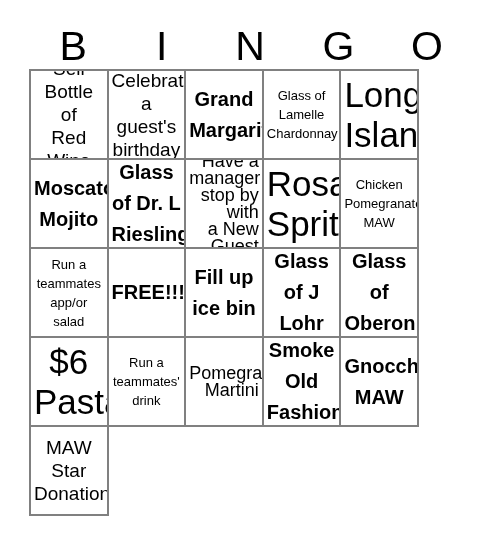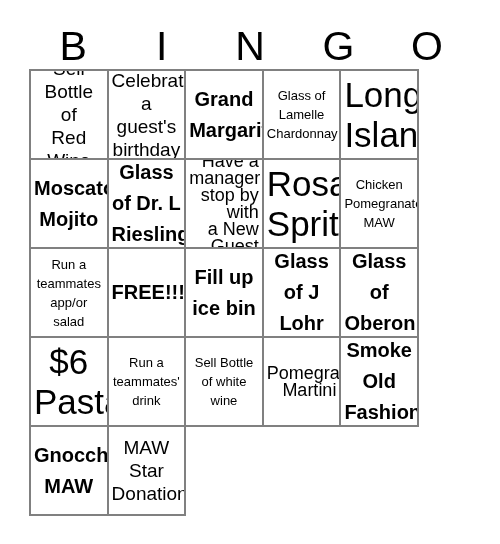--- a/index.html
+++ b/index.html
@@ -164,25 +164,20 @@
       </div>
       <div class="cell fs-xl">
         <span class="cell-text">$6
 Pasta</span>
       </div>
       <div class="cell fs-sm">
         <span class="cell-text">Run a
 teammates'
 drink</span>
       </div>
-      <div class="cell fs-sm">
-        <span class="cell-text">Sell Bottle
-of white
-wine</span>
-      </div>
       <div class="cell fs-xs">
         <span class="cell-text">Pomegranate
 Martini</span>
       </div>
       <div class="cell fs-lg">
         <span class="cell-text">Smoke
 Old
 Fashion</span>
       </div>
       <div class="cell fs-lg">

